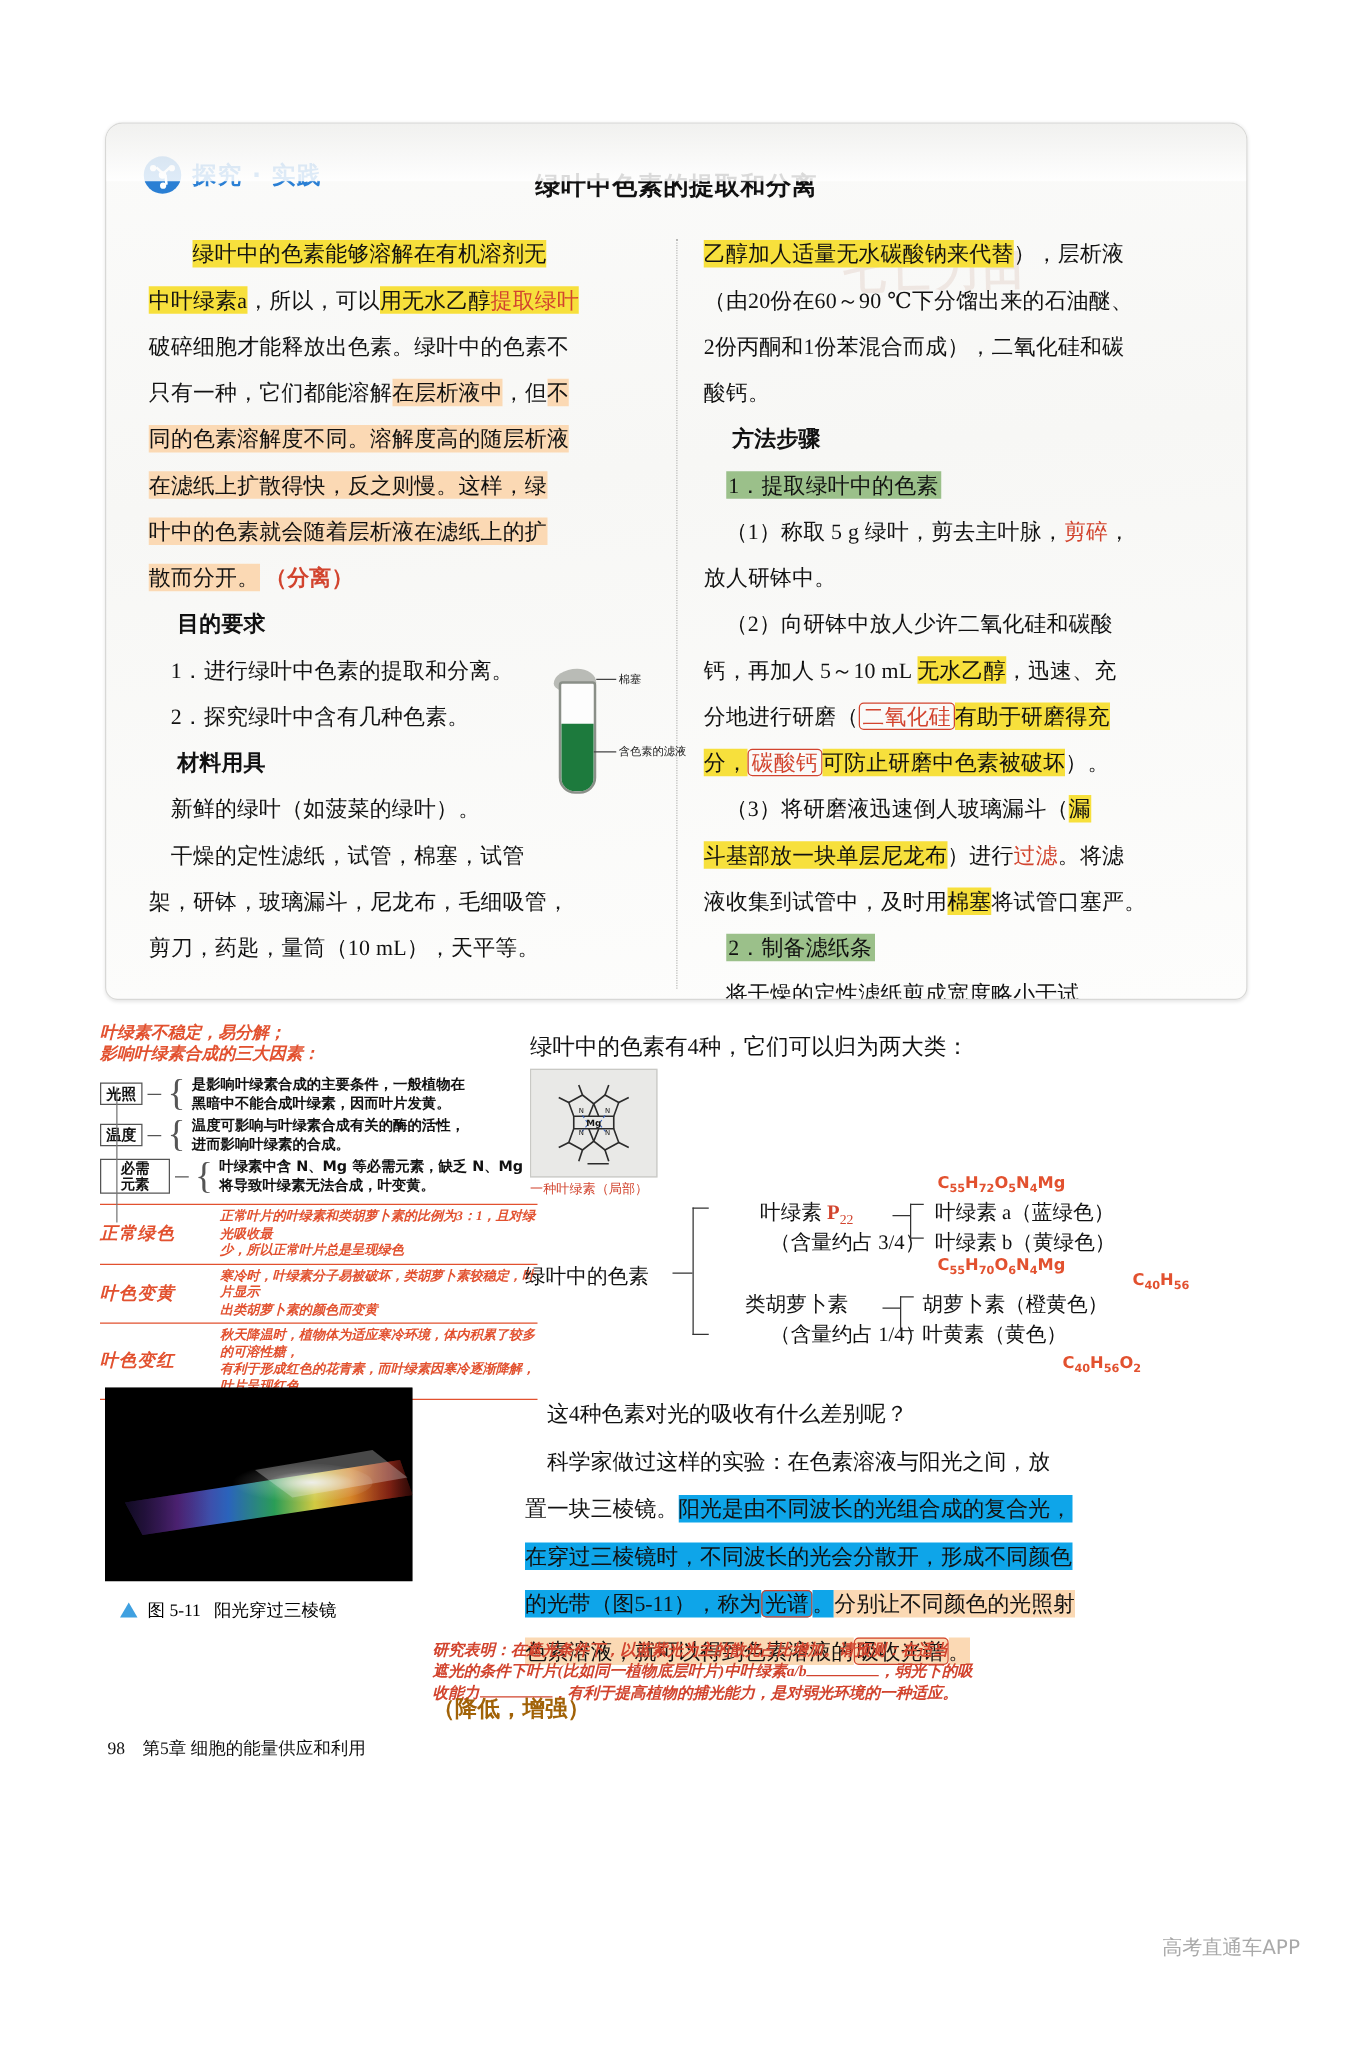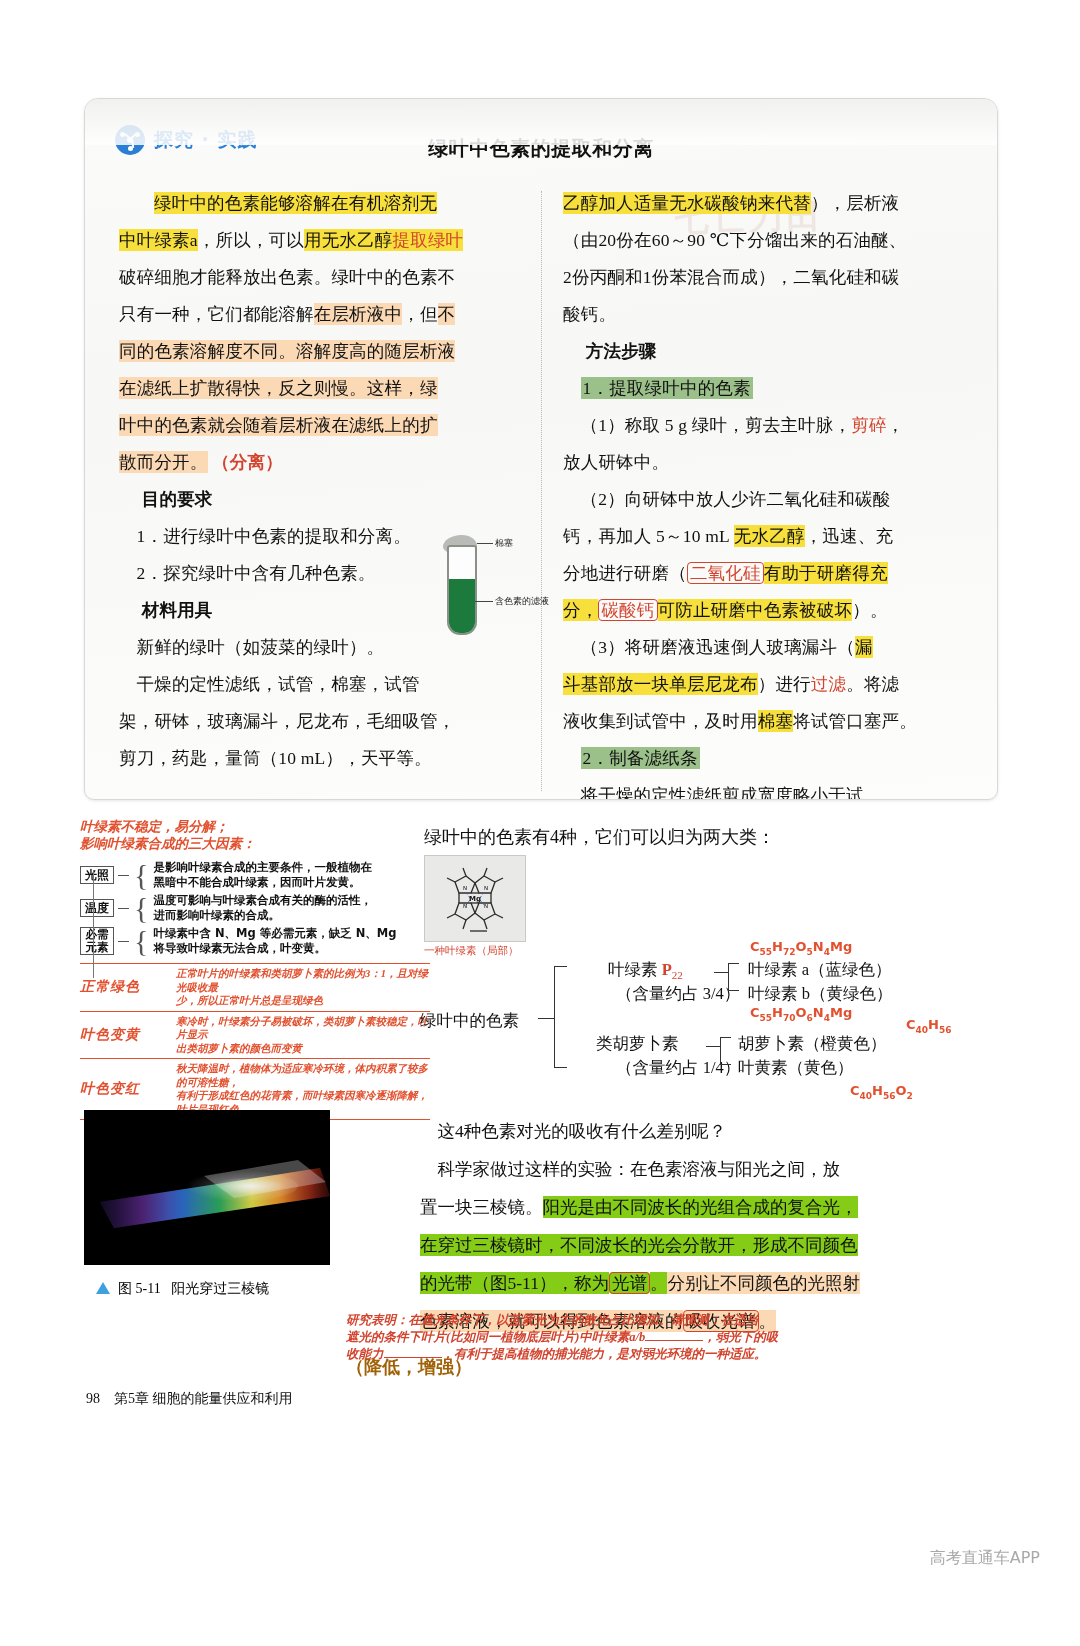--- a/index.html
+++ b/index.html
@@ -49,21 +49,21 @@
   .col.right{padding:0 34px 0 22px;}
   .col p{margin:0 0 1px 0;font-size:17.5px;line-height:36px;color:#111;letter-spacing:.2px;}
   .ind{text-indent:2em;}
   .ind1{text-indent:1em;}
   .sub-h{font-weight:700;font-size:17.5px;line-height:36px;margin:0;text-indent:1.3em;}
   .dotted-sep{
     position:absolute;left:50%;top:92px;height:600px;border-left:1px dotted #b9b9b7;
   }
   
   .hl-y{background:#f7e03c;padding:1px 0;box-decoration-break:clone;-webkit-box-decoration-break:clone;}
-  .hl-y2{background:#84cc16;padding:1px 0;box-decoration-break:clone;-webkit-box-decoration-break:clone;}
+  .hl-y2{background:#0ea5e9;padding:1px 0;box-decoration-break:clone;-webkit-box-decoration-break:clone;}
   .hl-o{background:#fbd9b4;padding:1px 0;box-decoration-break:clone;-webkit-box-decoration-break:clone;}
   .hl-g{background:#9bc08a;padding:1px 2px;box-decoration-break:clone;-webkit-box-decoration-break:clone;}
   .red{color:#d2442e;}
   .redbox{border:1.6px solid #d2442e;border-radius:4px;padding:0 2px;}
   
   .tube-fig{position:absolute;left:330px;top:430px;width:150px;height:110px;}
   .tube{position:absolute;left:32px;top:16px;width:26px;height:86px;border:2px solid #8a8f88;
         border-radius:3px 3px 13px 13px;background:#fdfdfd;overflow:hidden;}
   .tube .liquid{position:absolute;left:0;right:0;bottom:0;height:54px;background:#1d7a3d;}
   .cotton{position:absolute;left:28px;top:6px;width:34px;height:20px;background:#b9bbb6;
@@ -72,21 +72,21 @@
   .lead-lbl{position:absolute;font-size:9px;color:#222;white-space:nowrap;}
   
   .notes{position:absolute;left:80px;top:818px;width:350px;}
   .nt-head{color:#e2512f;font-weight:700;font-size:13.5px;line-height:17px;
     font-family:"DejaVu Serif","Liberation Serif",serif;font-style:italic;}
   .brace-wrap{position:relative;margin-top:8px;}
   .brace-row{display:flex;align-items:center;gap:4px;margin-bottom:3px;}
   .boxlbl{border:1px solid #555;font-size:12px;padding:1px 3px;line-height:14px;
           white-space:nowrap;color:#111;text-align:center;min-width:26px;
           font-family:"DejaVu Sans","Liberation Sans",sans-serif;font-weight:700;}
-  .boxlbl.two{line-height:13px;font-size:11.5px;padding:0 3px;}
+  .boxlbl.two{line-height:13px;font-size:11.5px;padding:0 14px;}
   .dash{width:11px;height:1px;background:#555;}
   .curly{font-size:30px;color:#555;line-height:0;margin:0 1px;}
   .nt-body{font-size:11.5px;line-height:15px;color:#111;font-weight:700;
            font-family:"DejaVu Sans","Liberation Sans",sans-serif;}
   .vline{position:absolute;left:13px;top:10px;width:1px;height:108px;background:#777;}
   
   .rtable{margin-top:7px;width:350px;}
   .rrow{display:flex;align-items:center;border-top:1.6px solid #e2512f;padding:3px 0;}
   .rrow:last-child{border-bottom:1.6px solid #e2512f;}
   .rkey{color:#e2512f;font-weight:700;font-size:14px;width:96px;flex:0 0 96px;

